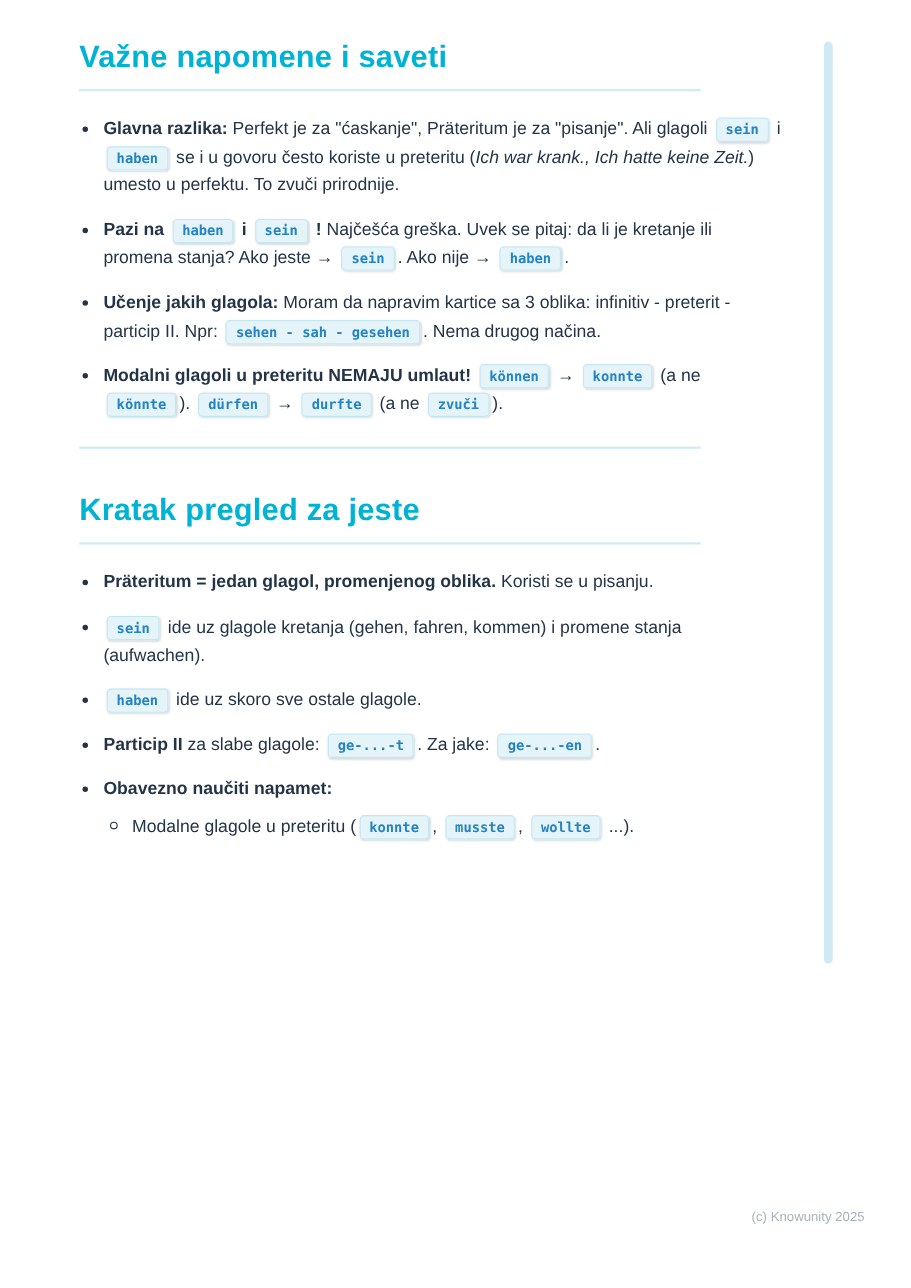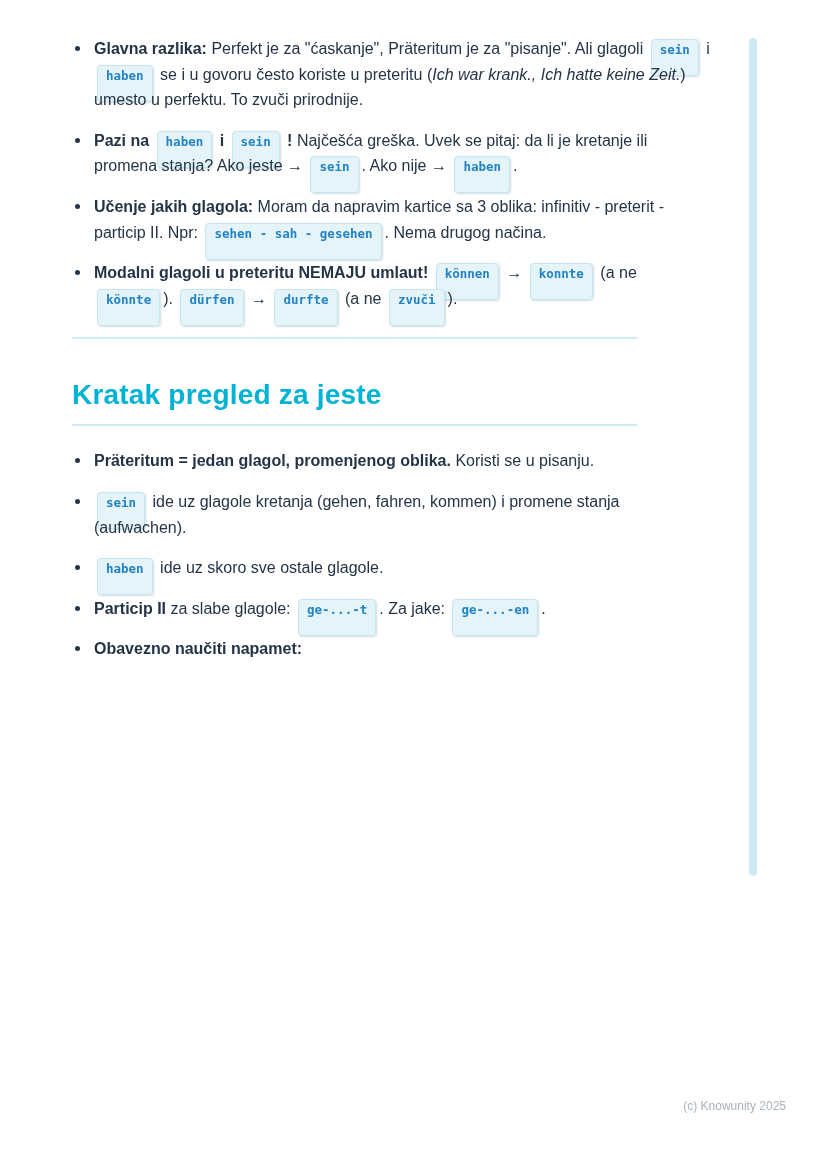--- a/index.html
+++ b/index.html
@@ -78,21 +78,21 @@
   em { font-style: italic; }
 
   .code {
     font-family: "DejaVu Sans Mono", monospace;
     font-size: 12.5px;
     font-weight: 700;
     color: var(--code-text);
     background: var(--code-bg);
     border: 1px solid var(--code-border);
     border-radius: 4px;
-    padding: 2px 8px 18px;
+    padding: 2px 8px 3px;
     margin: 0 3px;
     white-space: nowrap;
     box-shadow: 1px 1px 2px rgba(90,120,140,0.25);
   }
 
   .scrollbar-thumb {
     position: absolute;
     right: 71px; top: 38px;
     width: 8px; height: 838px;
     border-radius: 5px;
@@ -105,33 +105,35 @@
     font-size: 12px;
     color: var(--footer);
   }
 </style>
 </head>
 <body>
 
 <div class="page">
   <div class="content">
     <div id="sections">
+        <h1 class="section-title">Važne napomene i saveti</h1>
         <ul class="bullets">
           <li><strong>Glavna razlika:</strong><span> Perfekt je za "ćaskanje", Präteritum je za "pisanje". Ali glagoli </span><span class="code">sein</span><span> i </span><span class="code">haben</span><span> se i u govoru često koriste u preteritu (</span><em>Ich war krank., Ich hatte keine Zeit.</em><span>) umesto u perfektu. To zvuči prirodnije.</span></li>
           <li><strong>Pazi na </strong><span class="code">haben</span><strong> i </strong><span class="code">sein</span><strong> !</strong><span> Najčešća greška. Uvek se pitaj: da li je kretanje ili promena stanja? Ako jeste → </span><span class="code">sein</span><span>. Ako nije → </span><span class="code">haben</span><span>.</span></li>
           <li><strong>Učenje jakih glagola:</strong><span> Moram da napravim kartice sa 3 oblika: infinitiv - preterit - particip II. Npr: </span><span class="code">sehen - sah - gesehen</span><span>. Nema drugog načina.</span></li>
           <li><strong>Modalni glagoli u preteritu NEMAJU umlaut!</strong><span> </span><span class="code">können</span><span> → </span><span class="code">konnte</span><span> (a ne </span><span class="code">könnte</span><span>). </span><span class="code">dürfen</span><span> → </span><span class="code">durfte</span><span> (a ne </span><span class="code">zvuči</span><span>).</span></li>
         </ul>
         <div class="section-divider"></div>
         <h1 class="section-title">Kratak pregled za jeste</h1>
         <ul class="bullets">
           <li><strong>Präteritum = jedan glagol, promenjenog oblika.</strong><span> Koristi se u pisanju.</span></li>
           <li><span class="code">sein</span><span> ide uz glagole kretanja (gehen, fahren, kommen) i promene stanja (aufwachen).</span></li>
           <li><span class="code">haben</span><span> ide uz skoro sve ostale glagole.</span></li>
           <li><strong>Particip II</strong><span> za slabe glagole: </span><span class="code">ge-...-t</span><span>. Za jake: </span><span class="code">ge-...-en</span><span>.</span></li>
           <li><strong>Obavezno naučiti napamet:</strong><ul class="sub-bullets">
+              <li><span>Modalne glagole u preteritu (</span><span class="code">konnte</span><span>, </span><span class="code">musste</span><span>, </span><span class="code">wollte</span><span> ...).</span></li>
             </ul></li>
         </ul>
       </div>
   </div>
   <div class="scrollbar-thumb"></div>
   <div class="footer-credit">(c) Knowunity 2025</div>
 </div>
 
 </body></html>

